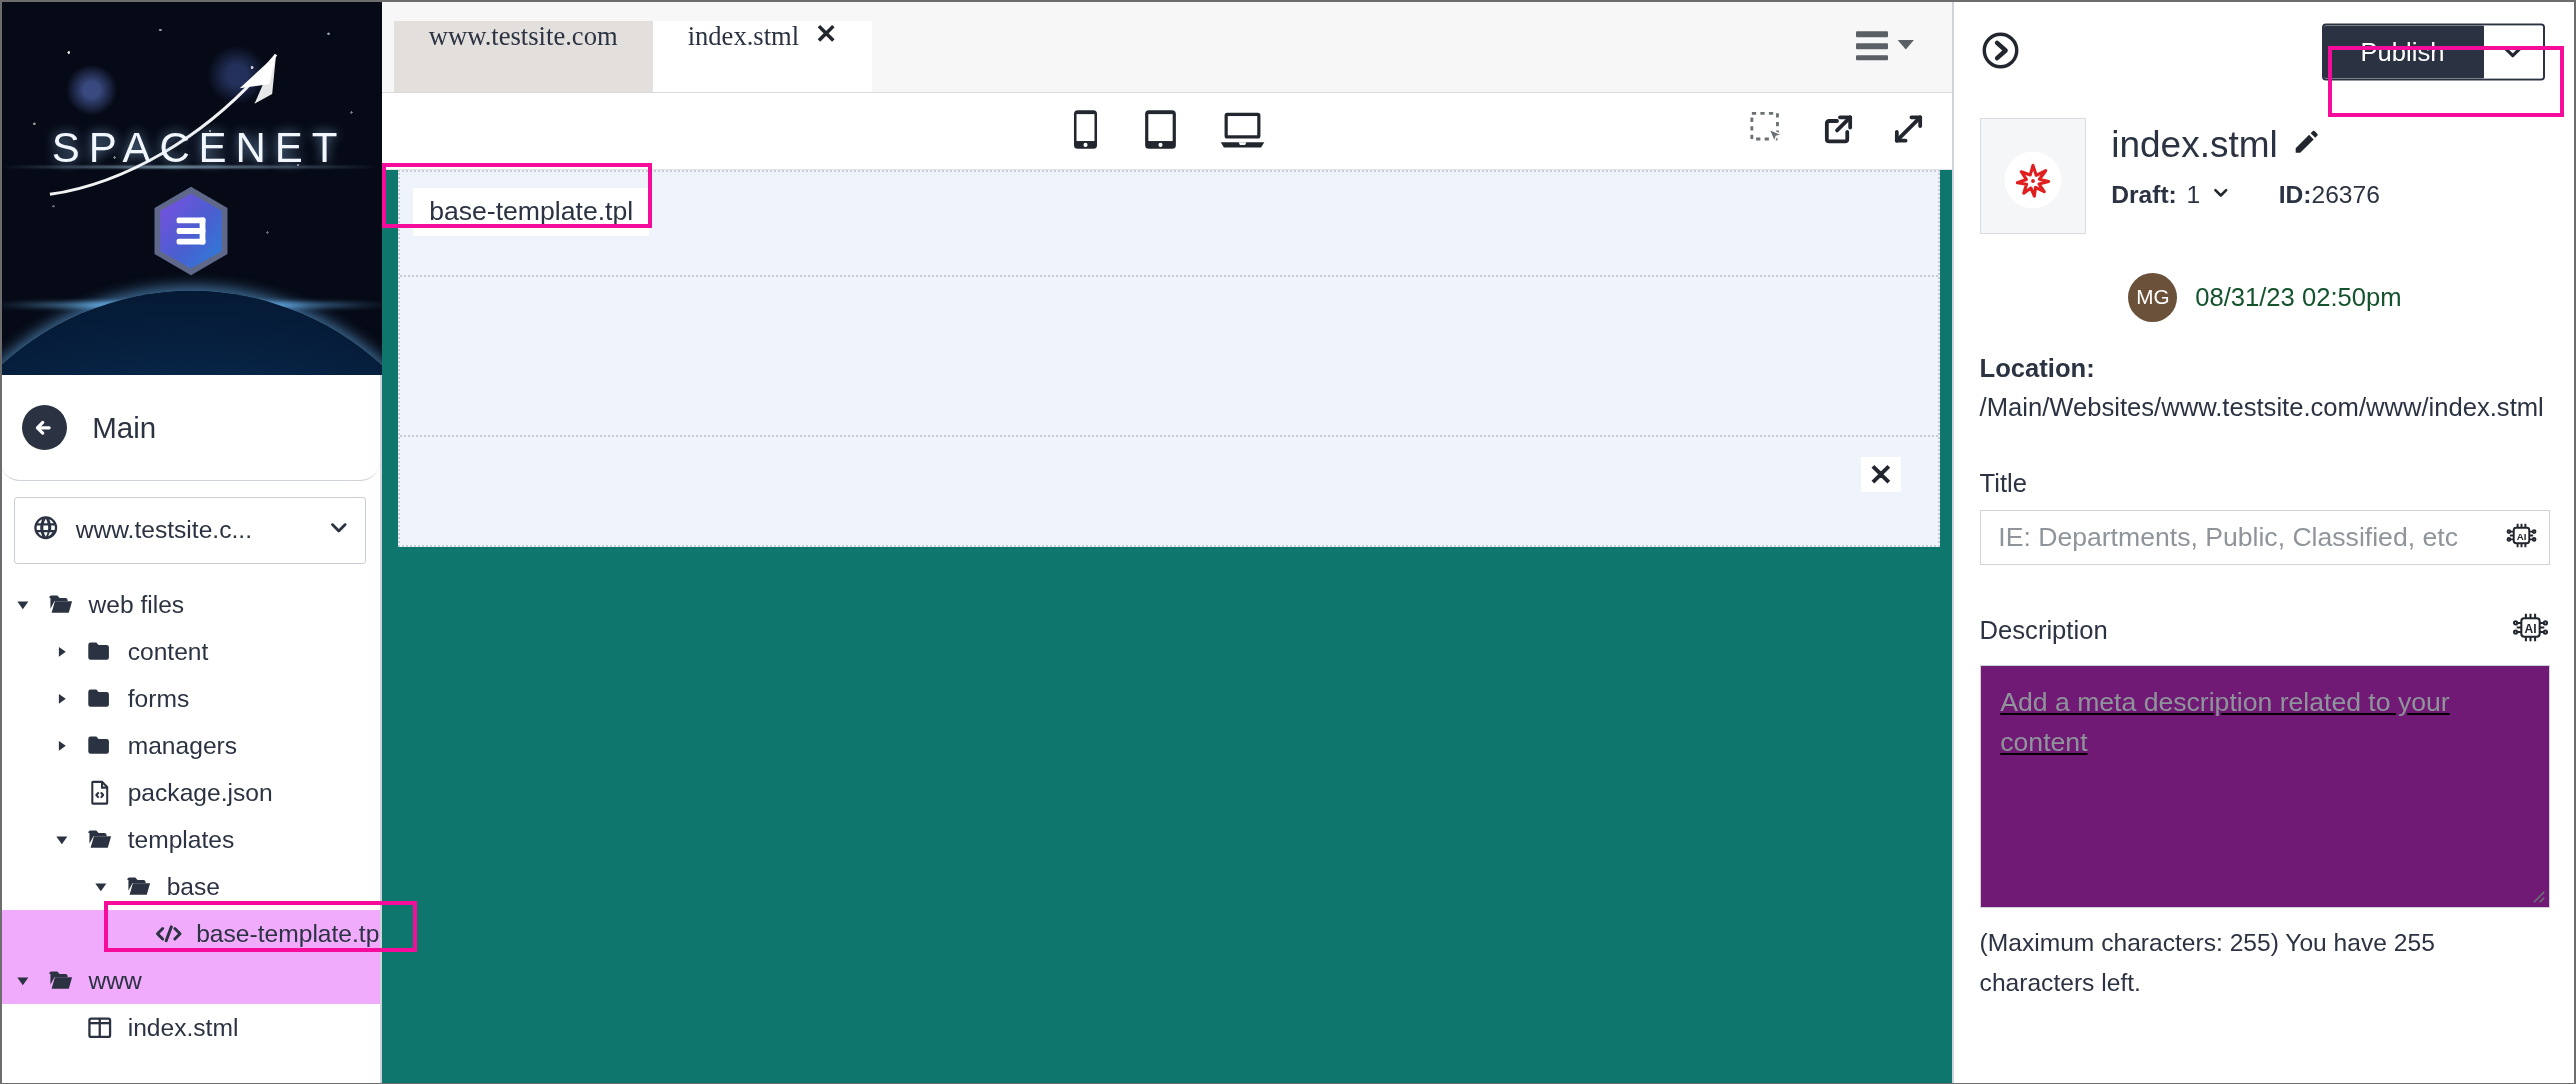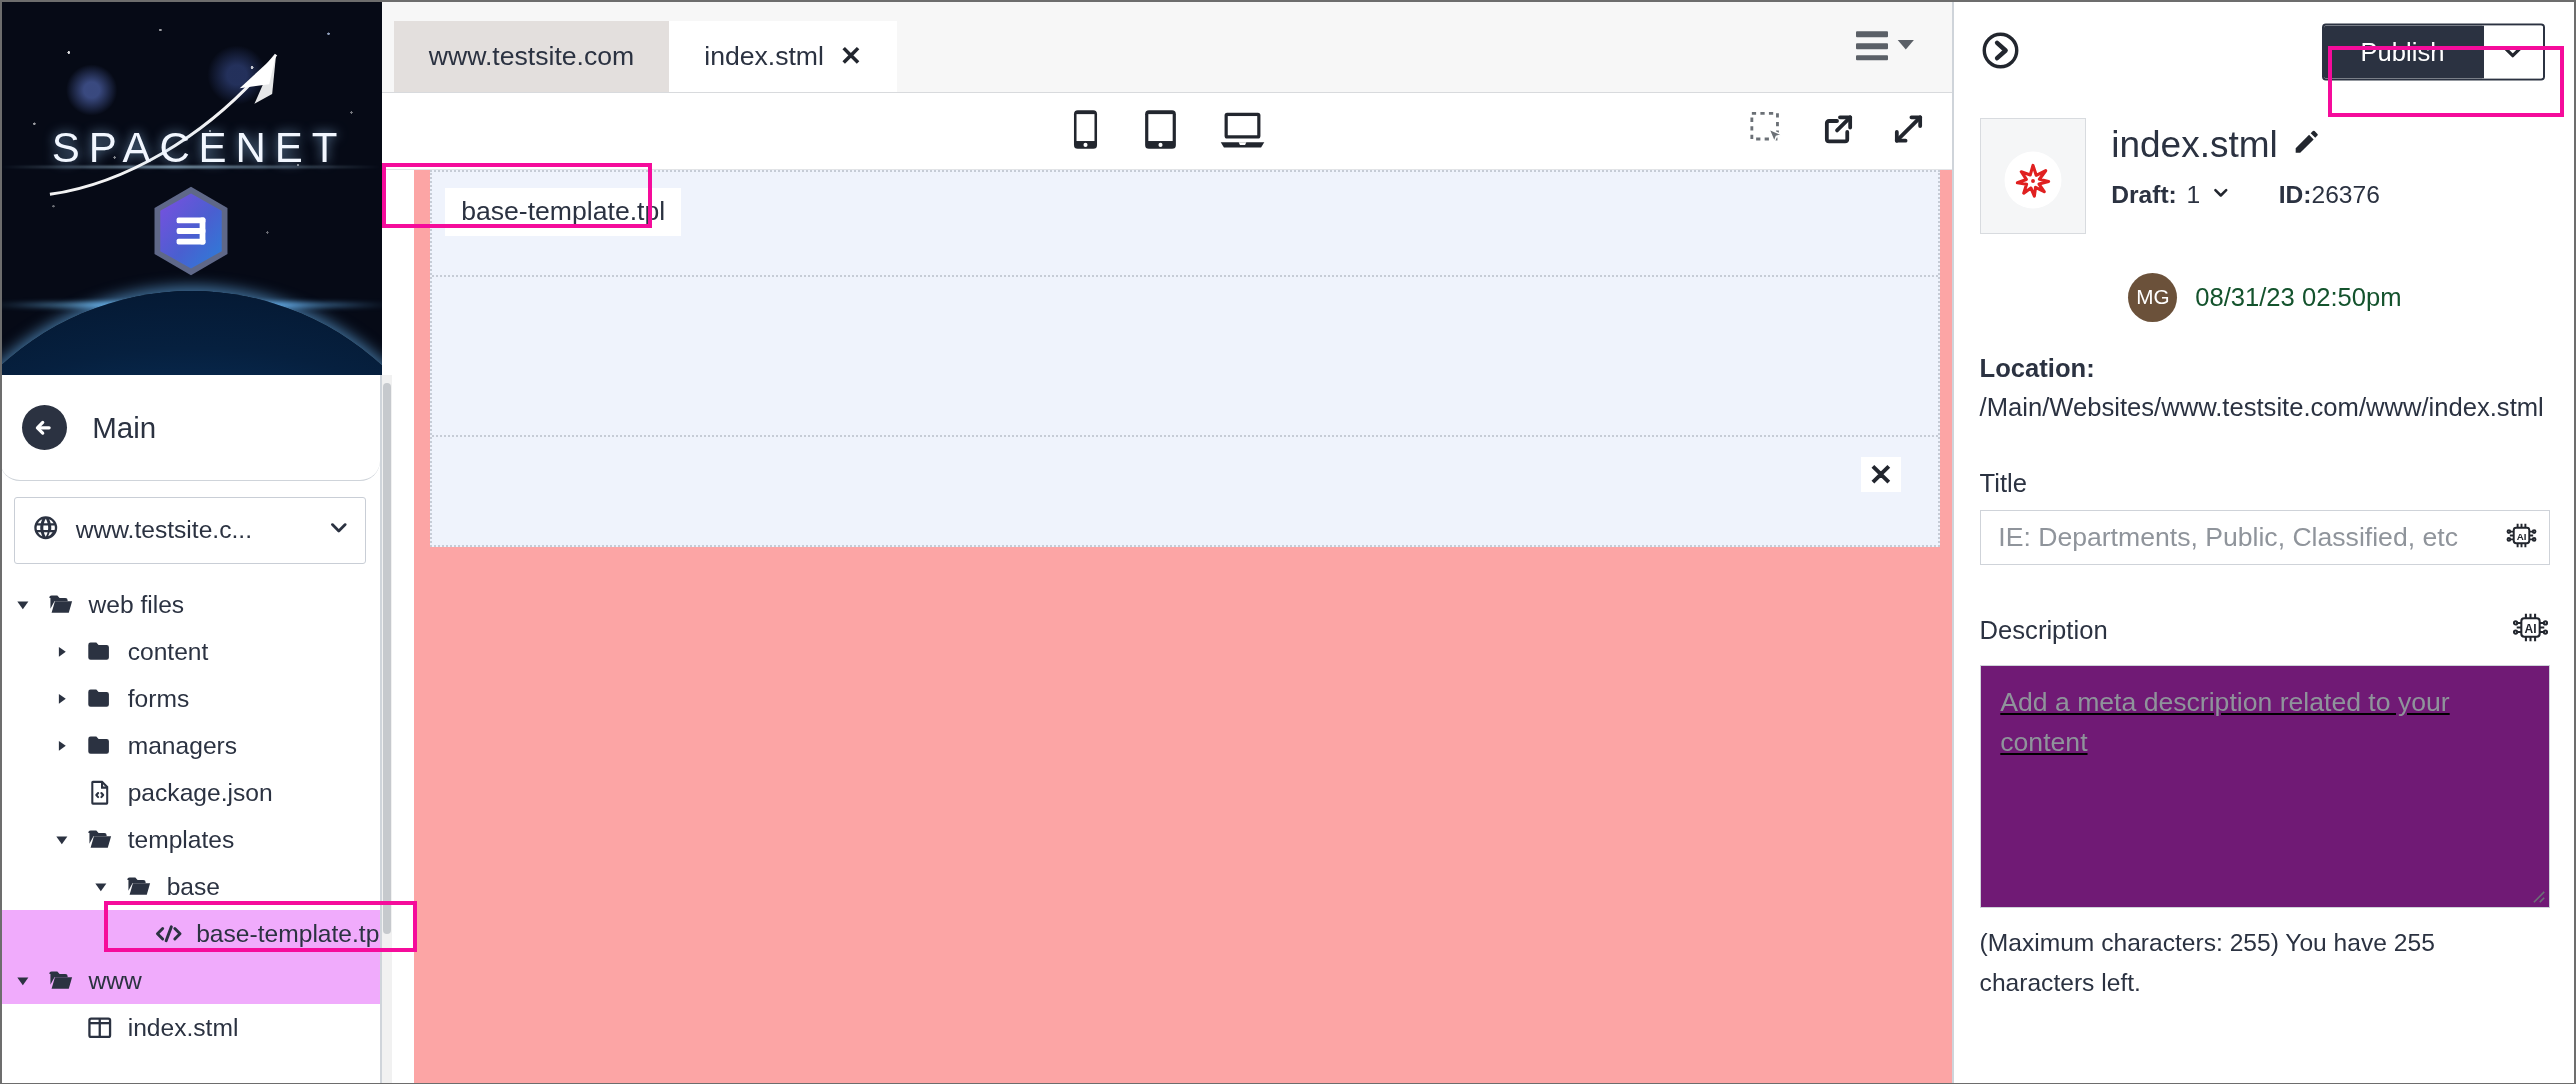--- a/index.html
+++ b/index.html
@@ -155,24 +155,25 @@
     height: 93px;
     background: #f7f7f7;
     border-bottom: 1px solid #d8dadd;
     display: flex; align-items: flex-end;
     padding-left: 11.8px;
     flex: 0 0 93px;
     position: relative;
   }
   .tab {
     height: 71px;
-    display: flex; align-items: center; justify-content: center;
+    display: flex; align-items: flex-start; justify-content: center;
     padding: 0 35px; gap: 15.7px;
     font-size: 26.6px; color: #2b3241;
     white-space: nowrap;
+    font-family: Liberation Serif, serif;
   }
   .tab.inactive { background: #e3dfdd; }
   .tab.active { background: #ffffff; }
   .tab-close { font-size: 26.6px; font-weight: bold; color: #22262e; line-height: 1; }
 
   .hamburger-wrap {
     position: absolute; right: 35px; top: 50%; transform: translateY(-50%);
     display: flex; align-items: center; gap: 7.9px;
   }
   .ham-lines { display: flex; flex-direction: column; gap: 5.9px; }
@@ -187,24 +188,23 @@
     flex: 0 0 77px;
   }
   .device-icons { display: flex; align-items: center; gap: 39px; }
   .right-tools {
     position: absolute; right: 25.6px; top: 50%; transform: translateY(-50%);
     display: flex; align-items: center; gap: 35px;
   }
 
   .canvas {
     flex: 1 1 auto;
-    background: #fca5a5;
+    background: #0f766e;
     position: relative;
     overflow: hidden;
-    margin-left: 32px;
   }
   .tpl-block {
     position: absolute;
     left: 15.7px; top: 0; right: 11.8px;
     background: #eff3fc;
     border: 2px dotted #c6ccd6;
     height: 377px;
   }
   .tpl-row {
     position: absolute; left: 0; right: 0;

